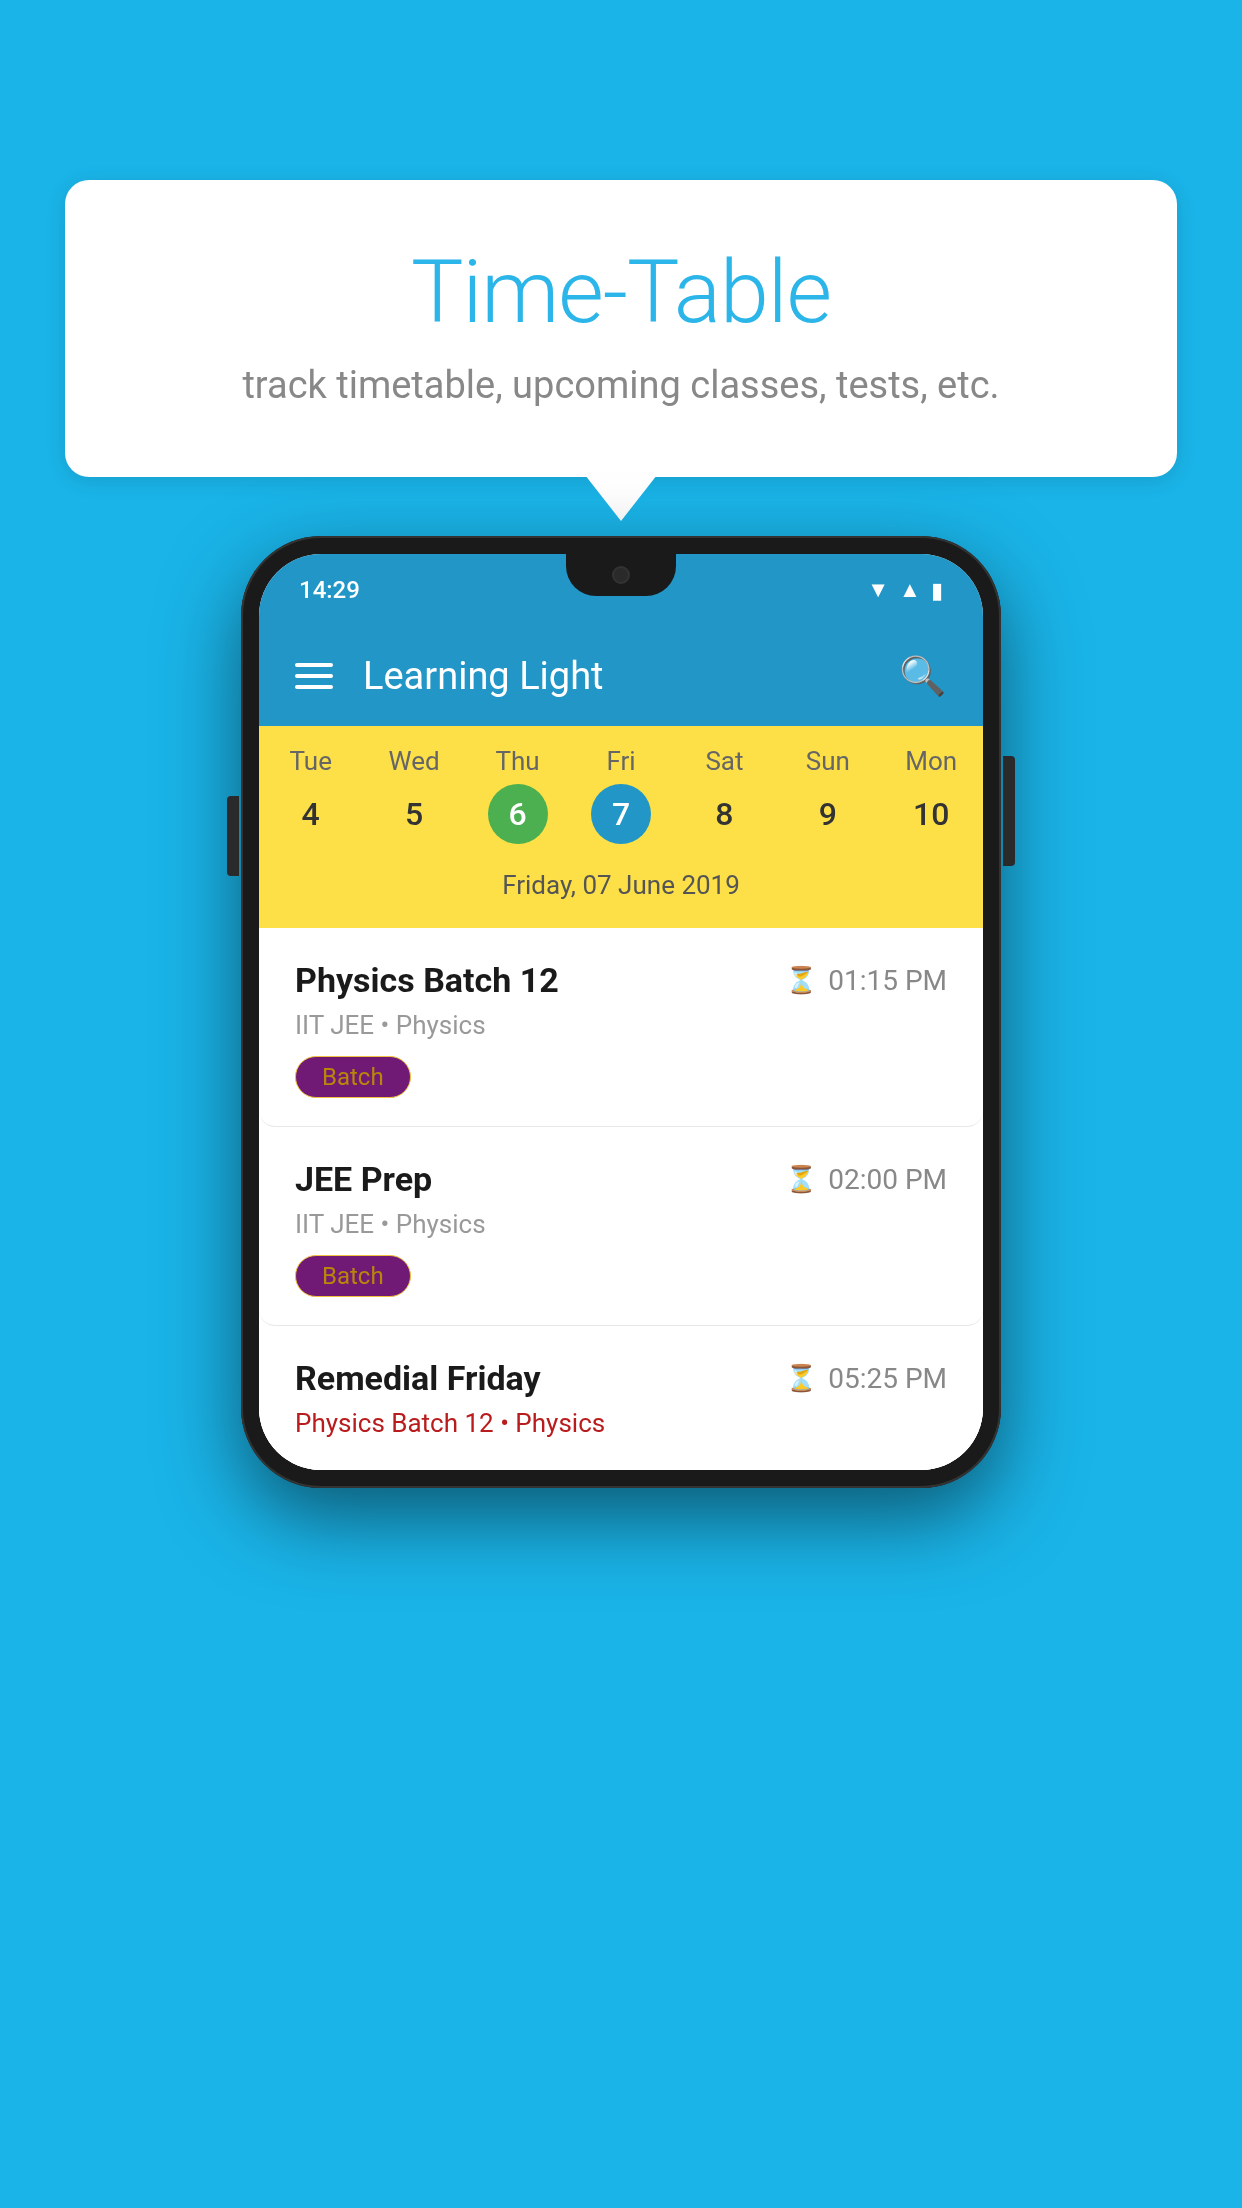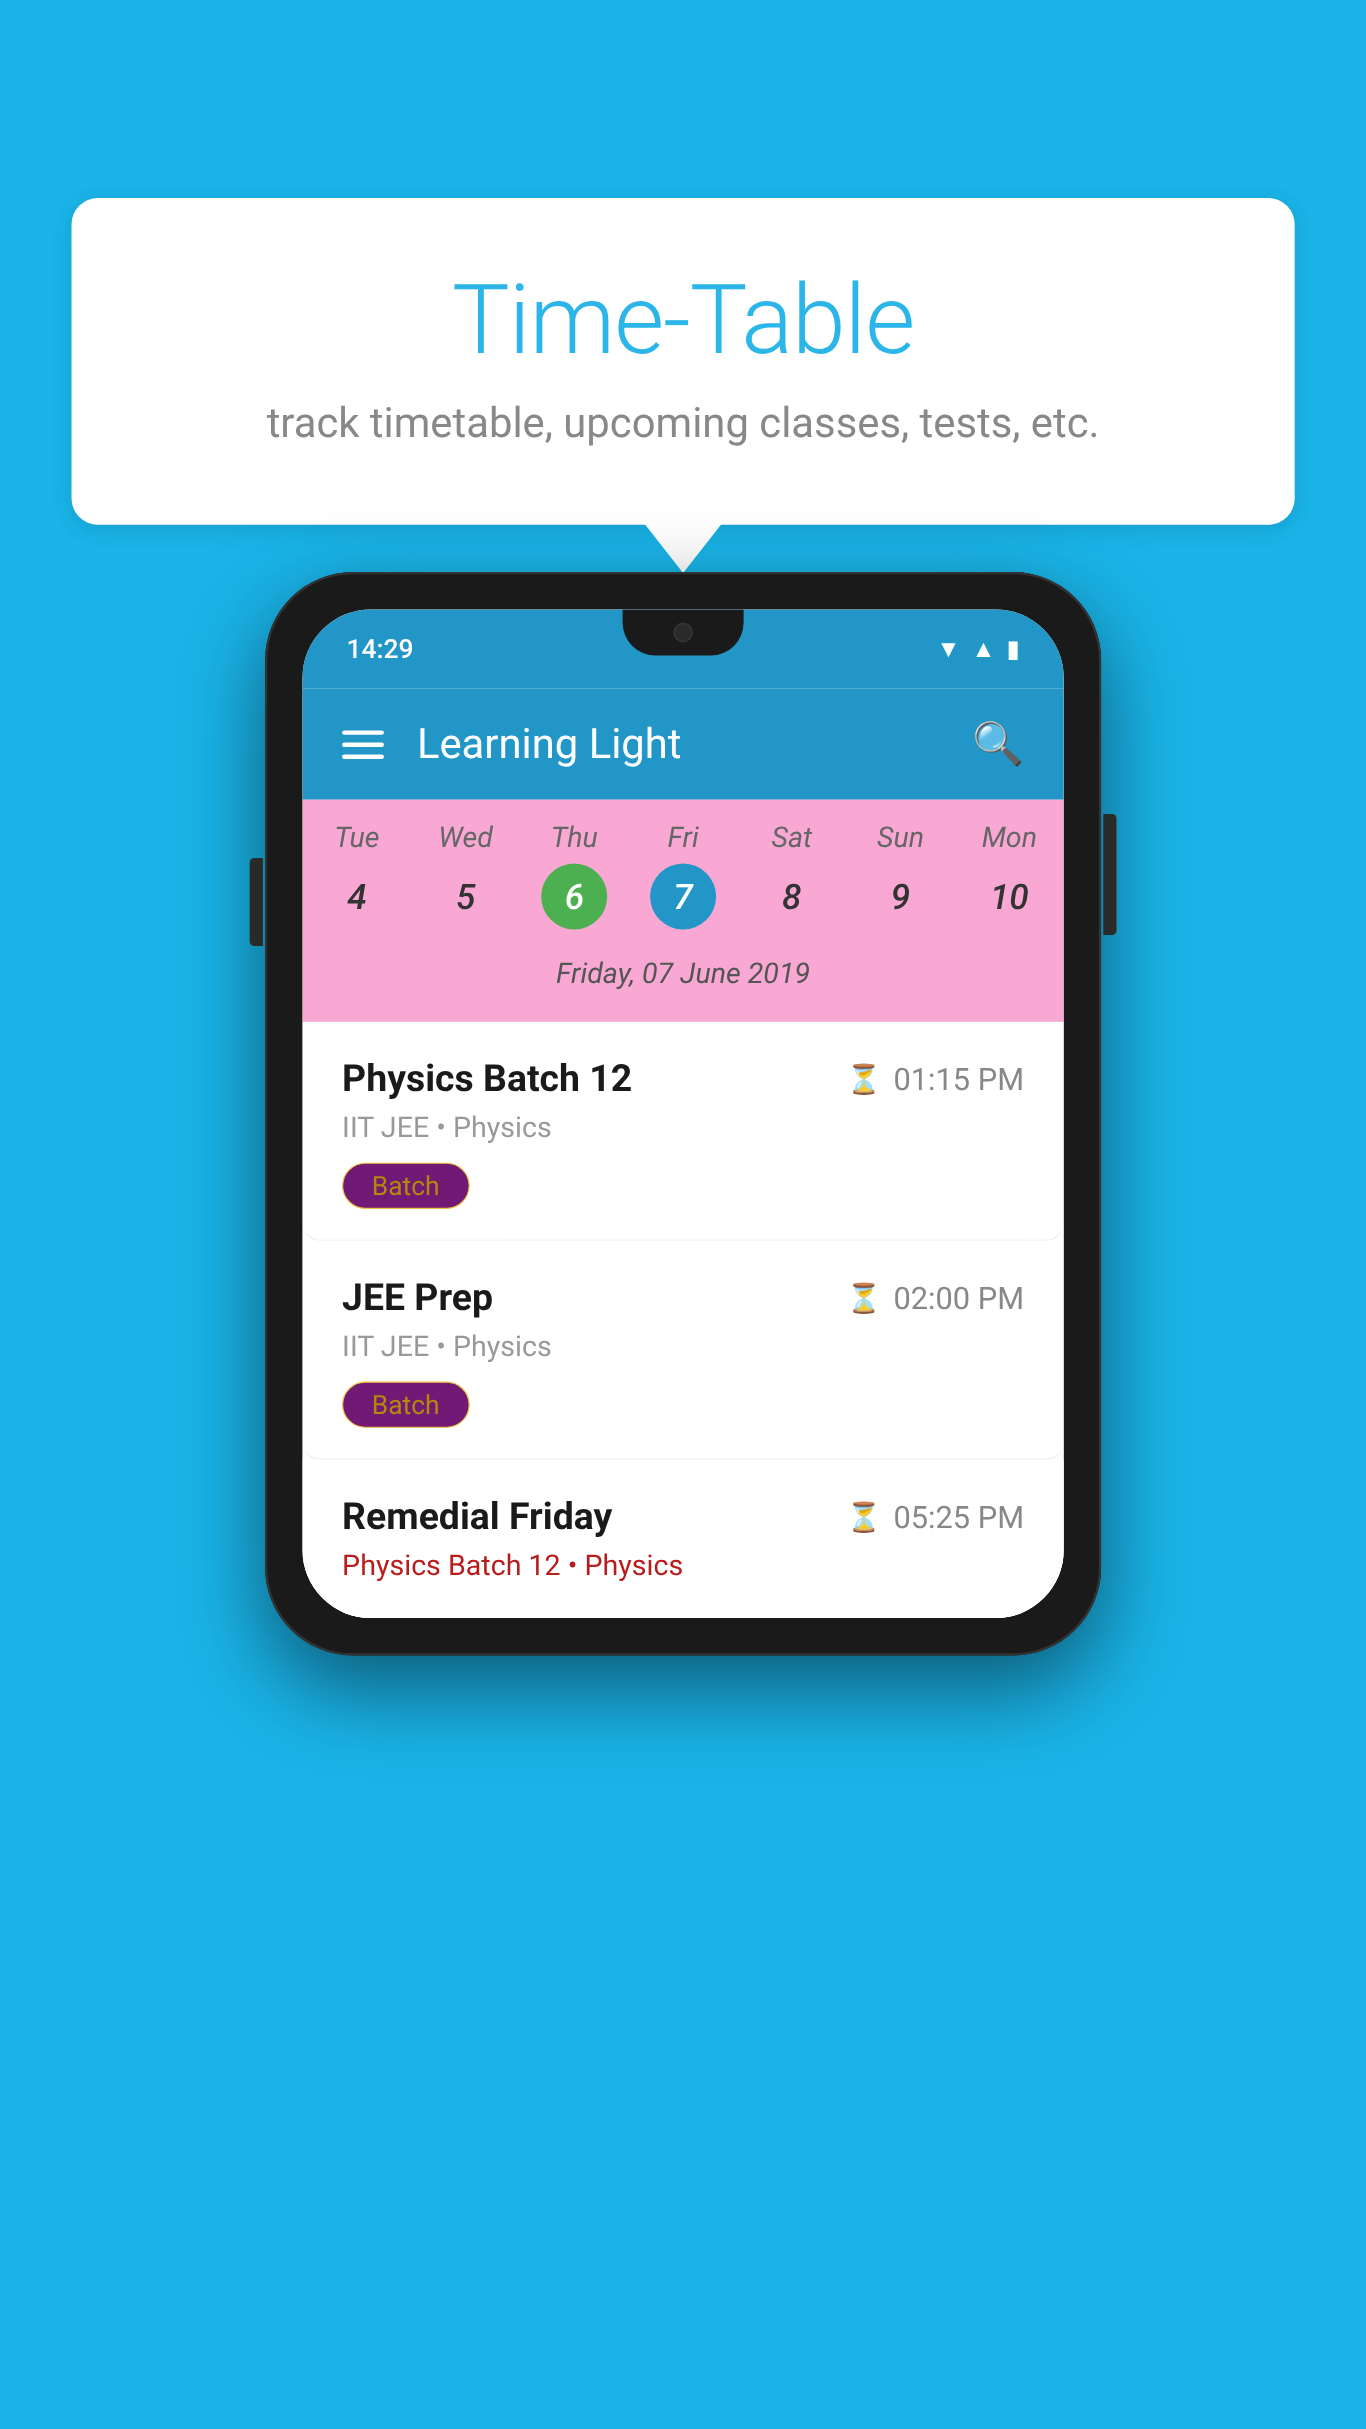--- a/index.html
+++ b/index.html
@@ -65,23 +65,24 @@
       position: absolute;
       top: 520px;
       left: 50%;
       transform: translateX(-50%);
       width: 760px;
     }
 
     .phone-outer {
       background: #1a1a1a;
       border-radius: 80px;
-      padding: 34px;
+      padding: 18px;
       box-shadow: 0 30px 80px rgba(0,0,0,0.5), inset 0 0 0 2px #333;
       position: relative;
+      margin-top: 16px;
     }
 
     
     .phone-outer::before {
       content: '';
       position: absolute;
       left: -14px;
       top: 260px;
       width: 12px;
       height: 80px;
@@ -193,23 +194,22 @@
       font-weight: 400;
     }
 
     .search-icon {
       color: white;
       font-size: 38px;
     }
 
     
     .calendar-week {
-      background: #f9a8d4;
+      background: #fde047;
       padding: 20px 0 10px;
-      font-style: italic;
     }
 
     .days-header {
       display: grid;
       grid-template-columns: repeat(7, 1fr);
       text-align: center;
       margin-bottom: 8px;
     }
 
     .day-name {

